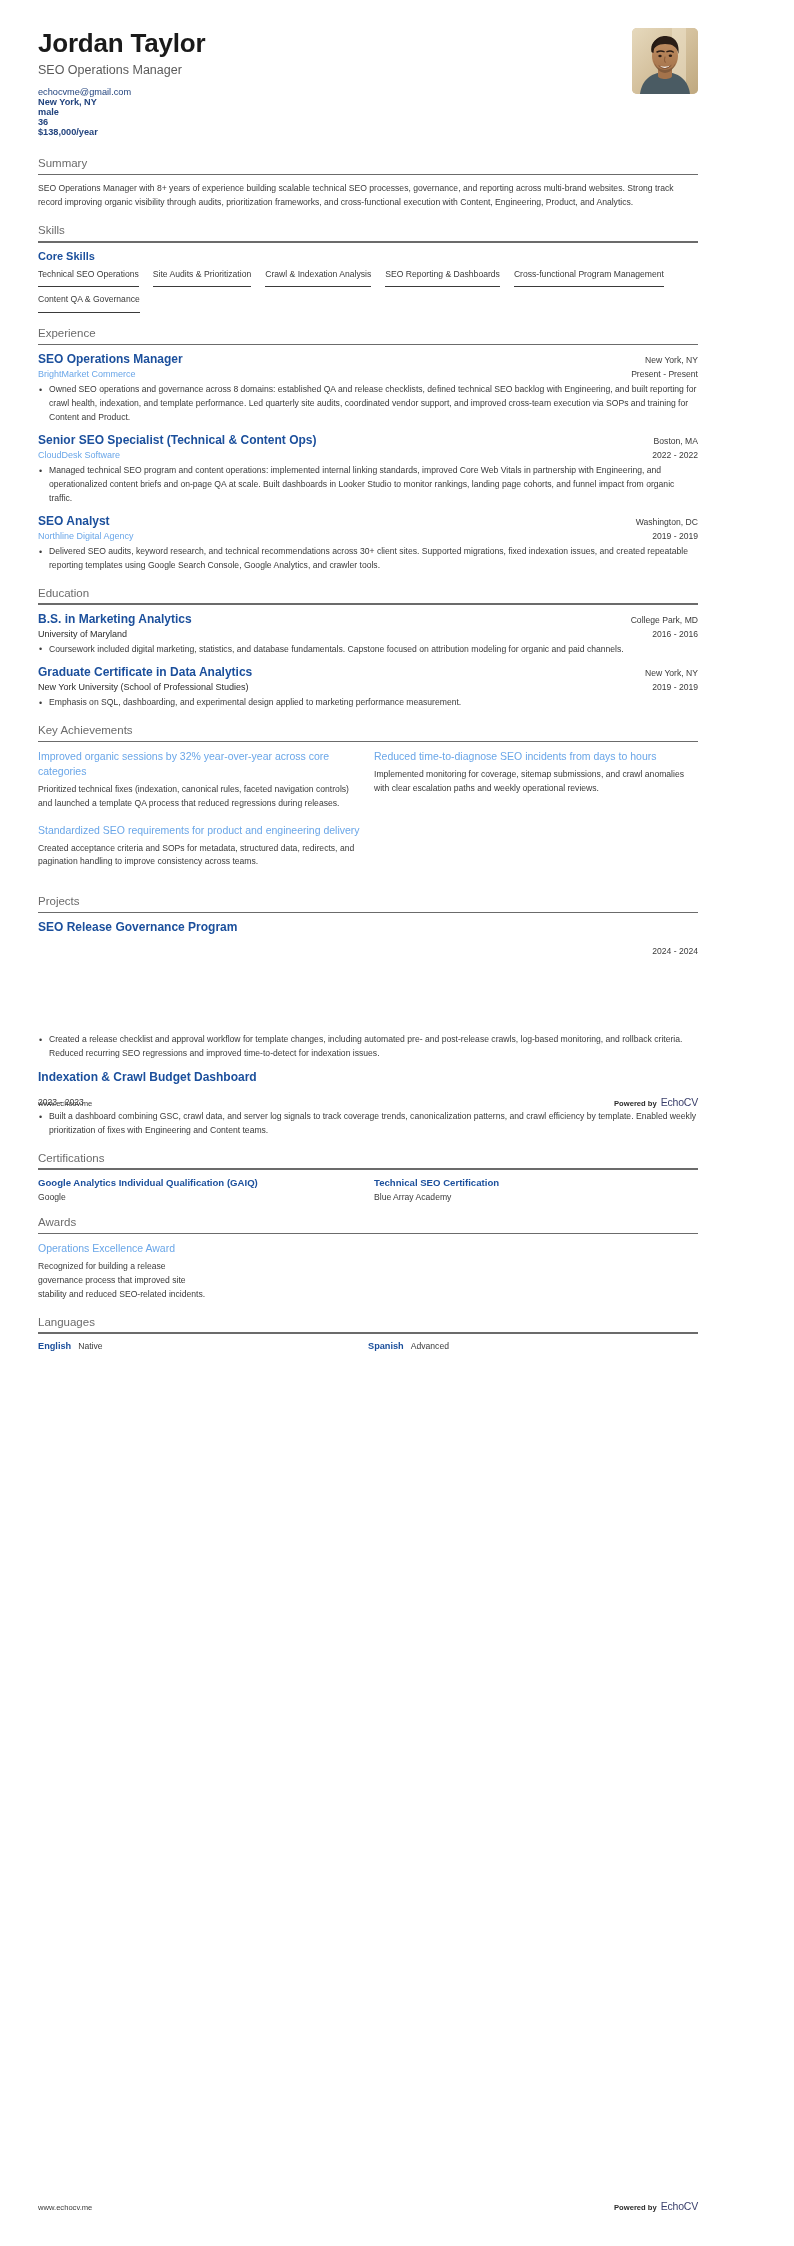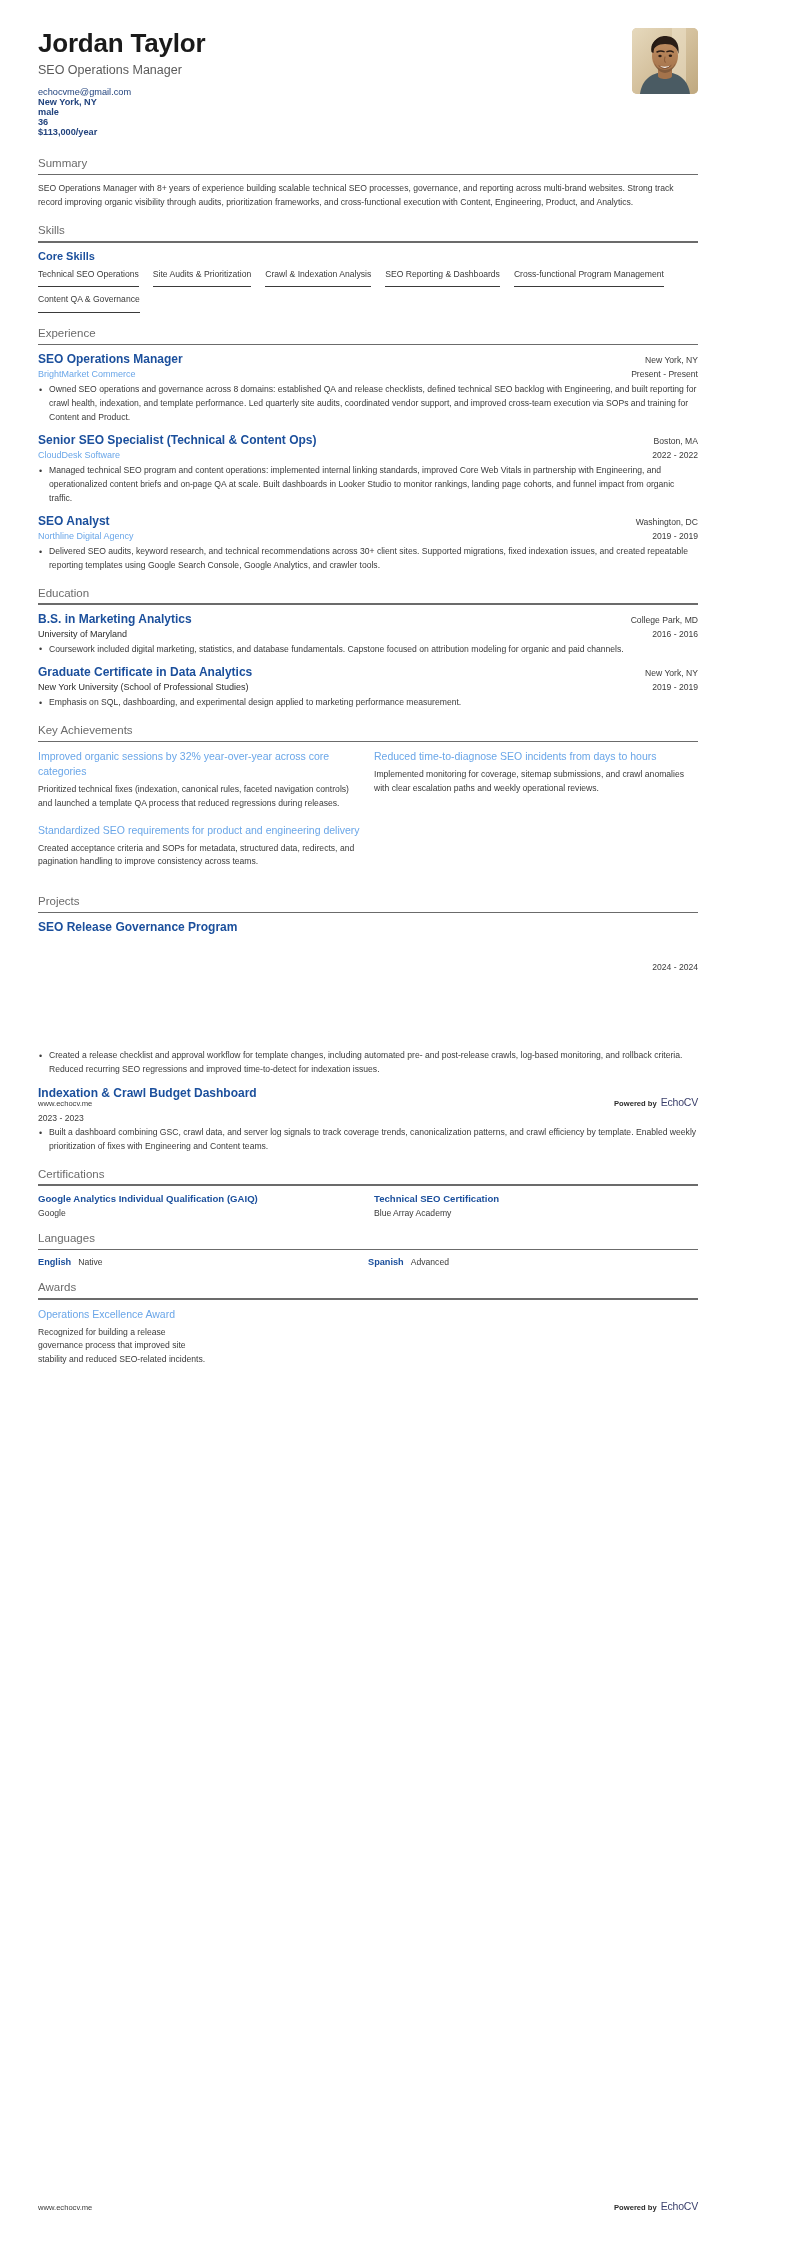--- a/index.html
+++ b/index.html
@@ -240,21 +240,21 @@
 
     <div class="header">
       <div class="header-left">
         <div class="full-name">Jordan Taylor</div>
         <div class="job-title">SEO Operations Manager</div>
         <div class="contact-line">
           <span>echocvme@gmail.com</span>
           <span class="bold">New York, NY</span>
           <span class="bold">male</span>
           <span class="bold">36</span>
-          <span class="bold">$113,000/year</span>
+          <span class="bold">$138,000/year</span>
         </div>
       </div>
       <div class="avatar">
         <svg viewBox="0 0 66 66" preserveAspectRatio="xMidYMid slice" aria-hidden="true">
           <defs>
             <linearGradient id="bgG" x1="0" y1="0" x2="1" y2="1">
               <stop offset="0%" stop-color="#e6d9bd"></stop>
               <stop offset="45%" stop-color="#d6c3a0"></stop>
               <stop offset="100%" stop-color="#bfa87f"></stop>
             </linearGradient>
@@ -428,21 +428,21 @@
 
     <div class="section">
       <div class="section-title">Projects</div>
       <div class="section-rule"></div>
       <div class="section-body">
 
         <div class="entry">
           <div class="entry-row">
             <span class="entry-title">SEO Release Governance Program</span>
           </div>
-          <div class="entry-row" style="justify-content:flex-end;margin-top:26px;">
+          <div class="entry-row" style="justify-content:flex-end;margin-top:10px;">
             <span class="entry-dates">2024  -  2024</span>
           </div>
 
           <div class="spacer-pagebreak"></div>
           <ul class="bullets">
             <li>Created a release checklist and approval workflow for template changes, including automated pre- and post-release crawls, log-based monitoring, and rollback criteria. Reduced recurring SEO regressions and improved time-to-detect for indexation issues.</li>
           </ul>
         </div>
 
         <div class="entry">
@@ -471,46 +471,46 @@
           </div>
           <div class="col">
             <div class="cert-title">Technical SEO Certification</div>
             <div class="cert-issuer">Blue Array Academy</div>
           </div>
         </div>
       </div>
     </div>
 
     <div class="section">
+      <div class="section-title">Awards</div>
+      <div class="section-rule"></div>
+      <div class="section-body">
+        <div class="two-col">
+          <div class="col" style="max-width:170px;">
+            <div class="ach-title">Operations Excellence Award</div>
+            <div class="ach-desc">Recognized for building a release governance process that improved site stability and reduced SEO-related incidents.</div>
+          </div>
+          <div class="col"></div>
+        </div>
+      </div>
+    </div>
+
+    <div class="section">
       <div class="section-title">Languages</div>
       <div class="section-rule"></div>
       <div class="section-body">
         <div class="lang-row">
           <div class="lang-cell">
             <span class="lang-name">English</span>
             <span class="lang-level">Native</span>
           </div>
           <div class="lang-cell">
             <span class="lang-name">Spanish</span>
             <span class="lang-level">Advanced</span>
           </div>
-        </div>
-      </div>
-    </div>
-
-    <div class="section">
-      <div class="section-title">Awards</div>
-      <div class="section-rule"></div>
-      <div class="section-body">
-        <div class="two-col">
-          <div class="col" style="max-width:170px;">
-            <div class="ach-title">Operations Excellence Award</div>
-            <div class="ach-desc">Recognized for building a release governance process that improved site stability and reduced SEO-related incidents.</div>
-          </div>
-          <div class="col"></div>
         </div>
       </div>
     </div>
 
   </div>
 
   <div class="page-footer footer-top">
     <span>www.echocv.me</span>
     <span class="brand-wrap">
       <span class="brand-pre">Powered by</span>

